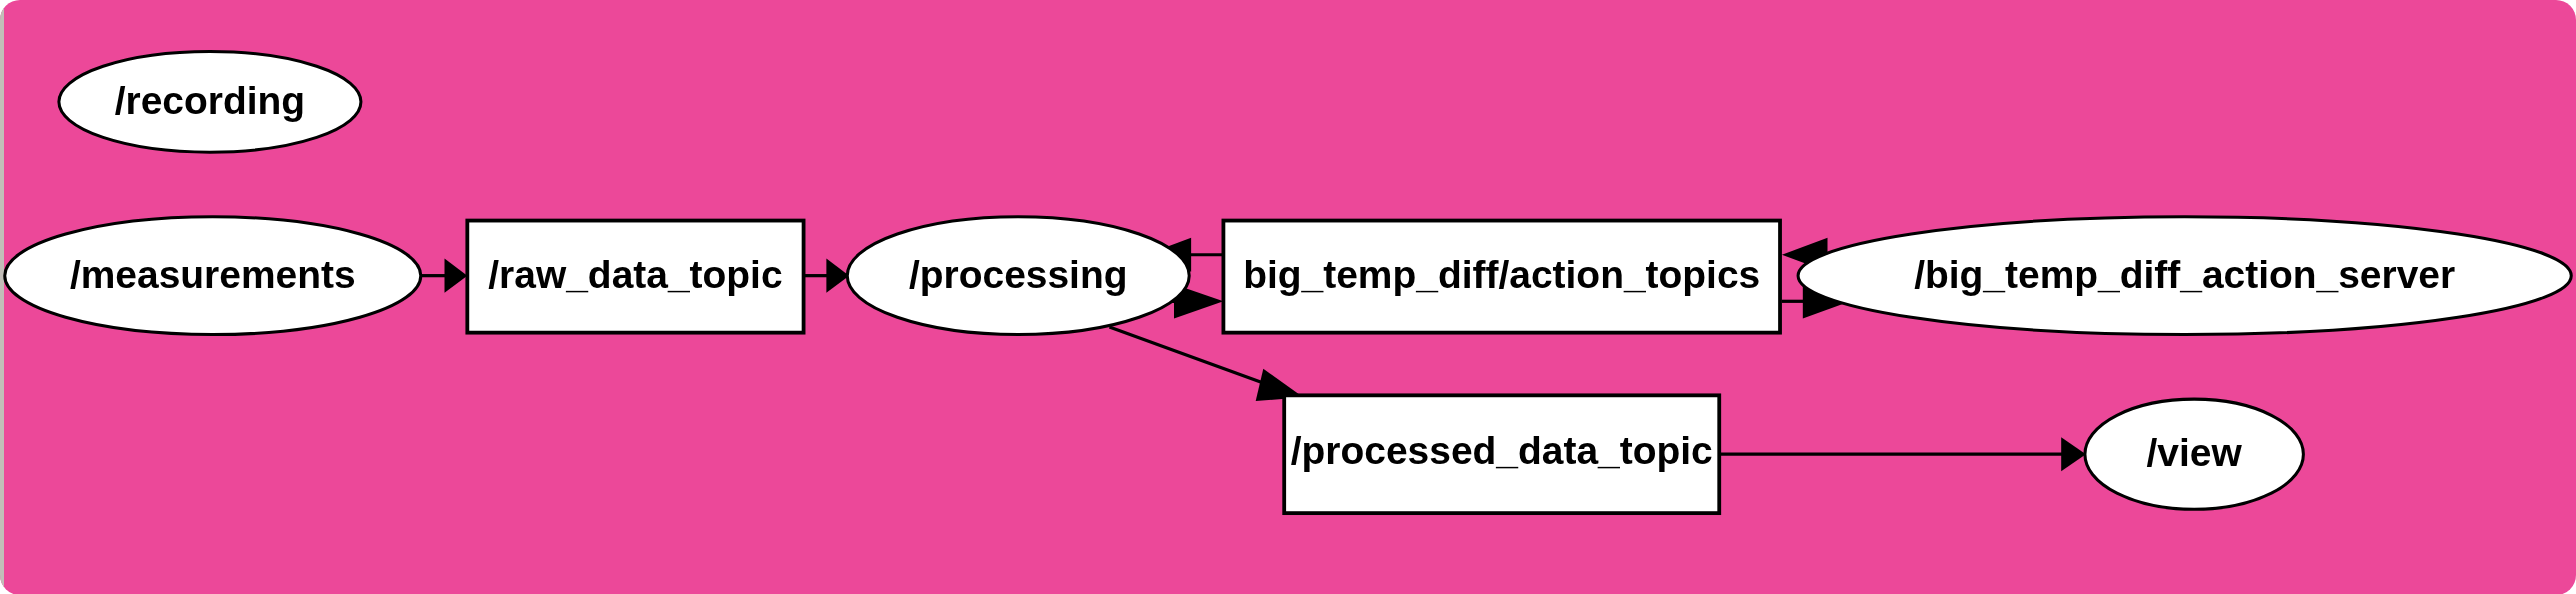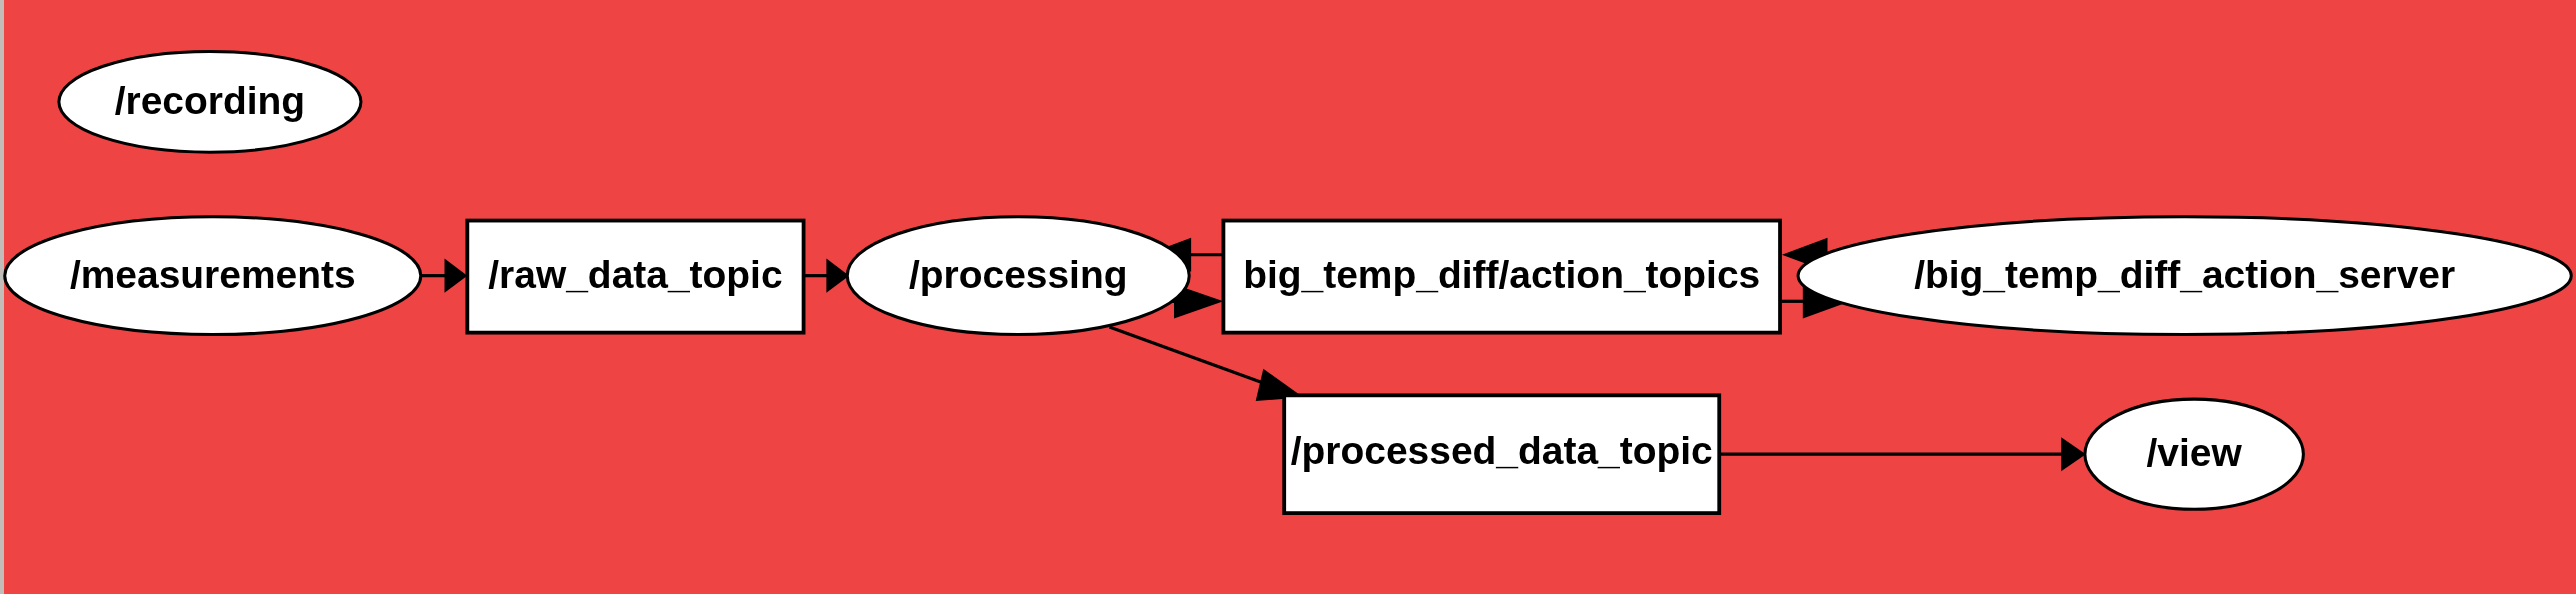--- a/index.html
+++ b/index.html
@@ -4,23 +4,24 @@
 <style>
   html, body {
     margin: 0;
     padding: 0;
     background: #ffffff;
   }
   #canvas {
     position: relative;
     width: 2576px;
     height: 595px;
-    background: #ef4444;
+    background: #ec4899;
     font-family: "Liberation Sans", "DejaVu Sans", sans-serif;
     overflow: hidden;
+    border-radius: 20px;
   }
   #left-edge-strip {
     position: absolute;
     left: 0;
     top: 0;
     width: 3.8px;
     height: 595px;
     background: #c2bdb8;
   }
   svg#graph {

